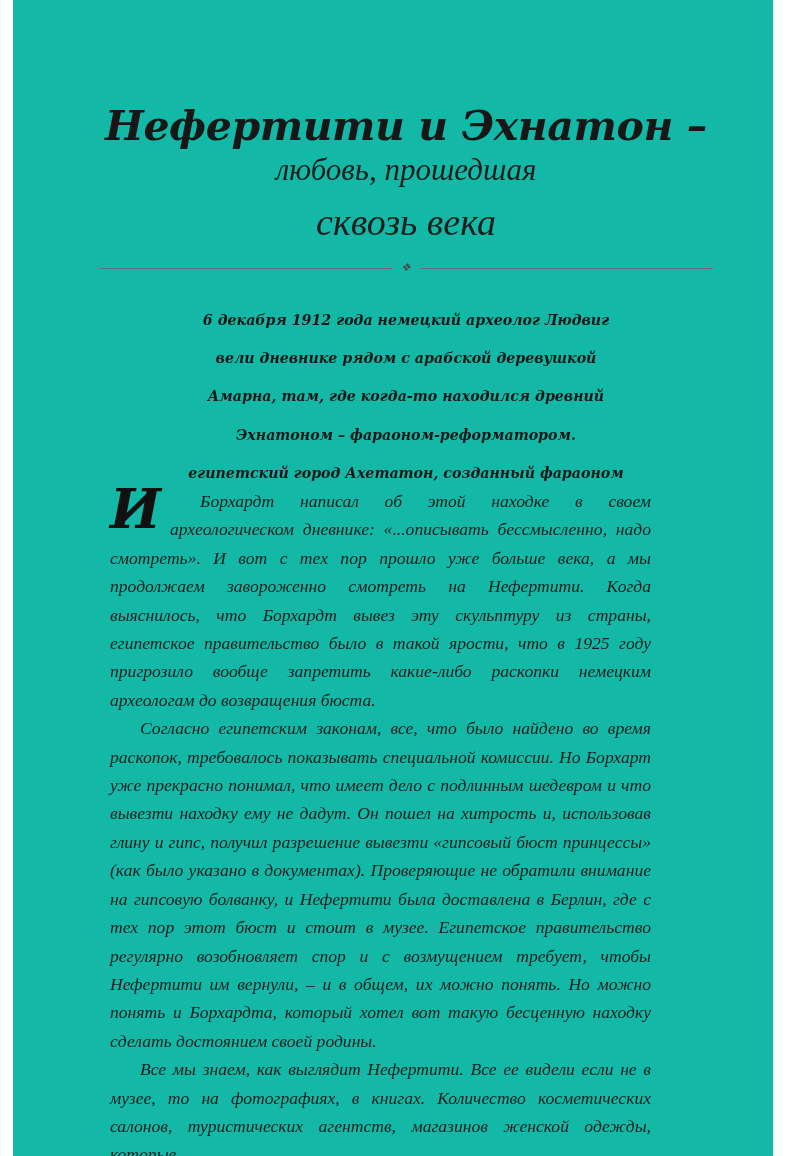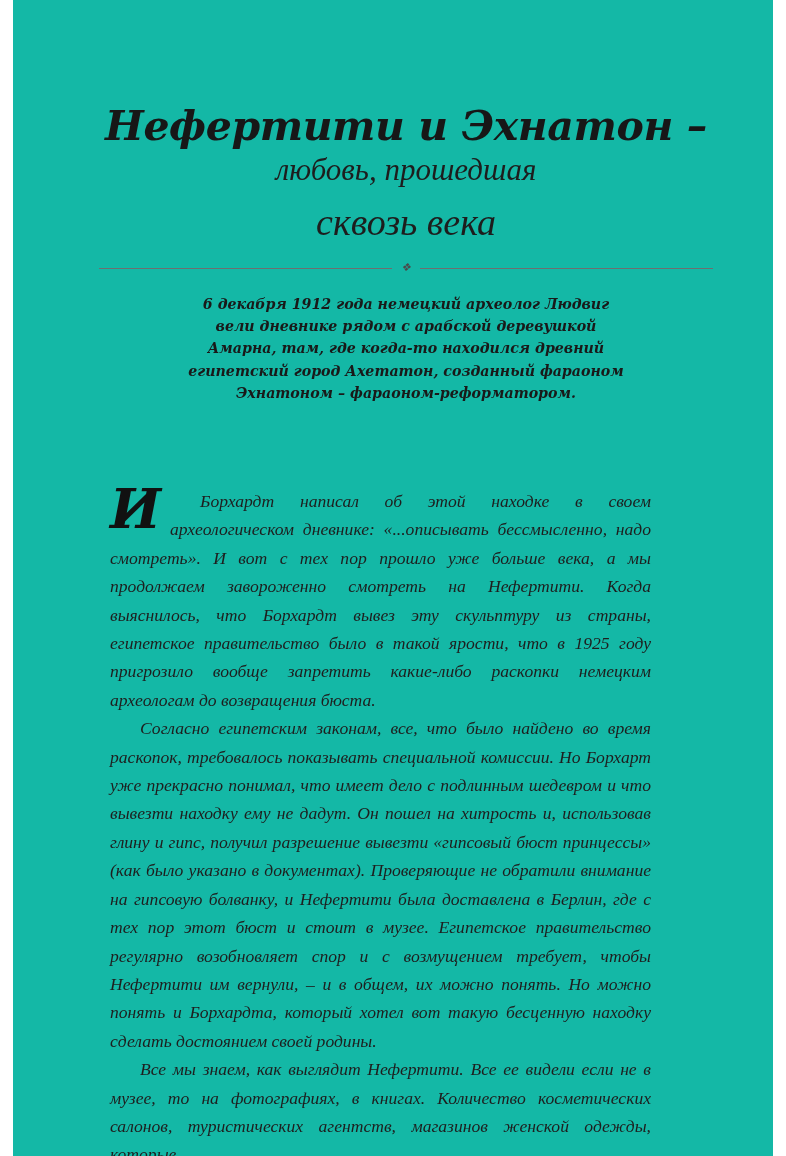--- a/index.html
+++ b/index.html
@@ -86,21 +86,21 @@
     left: 118px;
     top: 293px;
     width: 550px;
     text-align: center;
     font-family: "DejaVu Serif", "Liberation Serif", serif;
     font-weight: 700;
     font-size: 14.2px;
     line-height: 22.2px;
     color: #191919;
   }
-  .epigraph p { margin: 0; }
+  .epigraph p { margin: 16px; }
 
   
   .body-text {
     position: absolute;
     left: 97px;
     top: 487px;
     width: 541px;
     text-align: justify;
     text-justify: inter-word;
     font-size: 17.6px;
@@ -140,22 +140,22 @@
   <div class="divider">
     <span class="rule"></span>
     <span class="ornament">❖</span>
     <span class="rule"></span>
   </div>
 
   <div class="epigraph">
     <p>6 декабря 1912 года немецкий археолог Людвиг</p>
     <p>вели дневнике рядом с арабской деревушкой</p>
     <p>Амарна, там, где когда-то находился древний</p>
+    <p>Эхнатоном – фараоном-реформатором.</p>
     <p>египетский город Ахетатон, созданный фараоном</p>
-    <p>Эхнатоном – фараоном-реформатором.</p>
   </div>
 
   <div class="body-text">
     <p class="first"><span class="dropcap">И</span></p>
     <p>Борхардт написал об этой находке в своем археологическом дневнике: «...описывать бессмысленно, надо смотреть». И вот с тех пор прошло уже больше века, а мы продолжаем завороженно смотреть на Нефертити. Когда выяснилось, что Борхардт вывез эту скульптуру из страны, египетское правительство было в такой ярости, что в 1925 году пригрозило вообще запретить какие-либо раскопки немецким археологам до возвращения бюста.</p>
     <p>Согласно египетским законам, все, что было найдено во время раскопок, требовалось показывать специальной комиссии. Но Борхарт уже прекрасно понимал, что имеет дело с подлинным шедевром и что вывезти находку ему не дадут. Он пошел на хитрость и, использовав глину и гипс, получил разрешение вывезти «гипсовый бюст принцессы» (как было указано в документах). Проверяющие не обратили внимание на гипсовую болванку, и Нефертити была доставлена в Берлин, где с тех пор этот бюст и стоит в музее. Египетское правительство регулярно возобновляет спор и с возмущением требует, чтобы Нефертити им вернули, – и в общем, их можно понять. Но можно понять и Борхардта, который хотел вот такую бесценную находку сделать достоянием своей родины.</p>
     <p>Все мы знаем, как выглядит Нефертити. Все ее видели если не в музее, то на фотографиях, в книгах. Количество косметических салонов, туристических агентств, магазинов женской одежды, которые</p>
   </div>
 
 </div>

